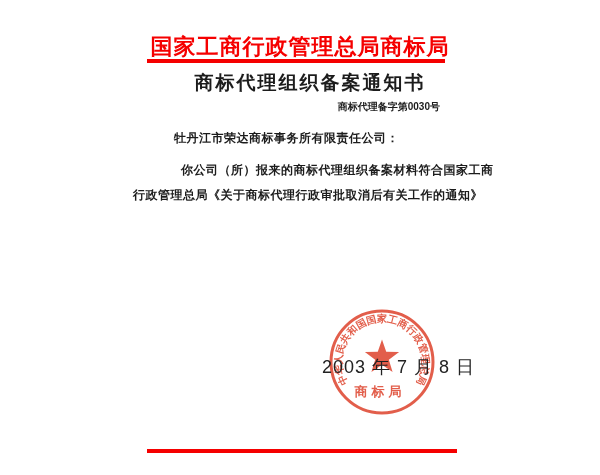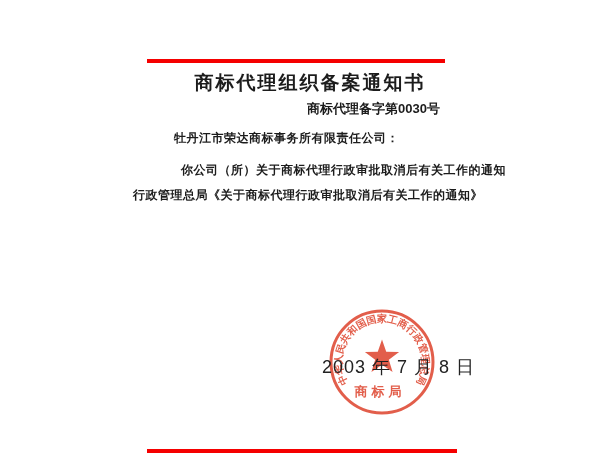--- a/index.html
+++ b/index.html
@@ -36,21 +36,21 @@
   .doc-title {
     position: absolute; top: 70px; left: 20px; width: 580px;
     text-align: center;
     font-size: 19px; font-weight: bold;
     color: var(--text-black);
     letter-spacing: 2px;
     white-space: nowrap;
   }
   .doc-number {
     position: absolute; top: 100px; right: 160px;
-    font-size: 13px; font-weight: bold;
+    font-size: 10px; font-weight: bold;
     color: var(--text-black);
     white-space: nowrap;
   }
   .addressee {
     position: absolute; top: 130px; left: 162px;
     font-size: 12px; font-weight: bold;
     color: var(--text-black);
     letter-spacing: 0.5px;
     white-space: nowrap;
     margin-left: 12px;
@@ -96,30 +96,31 @@
     position: absolute; top: 449px; left: 147px;
     width: 310px; height: 4px;
     background: var(--accent-red);
   }
 </style>
 </head>
 <body>
 
 <div class="page">
 
+  <div class="issuer-title">国家工商行政管理总局商标局</div>
 
   <div class="title-underline"></div>
 
   <div class="doc-title">商标代理组织备案通知书</div>
 
   <div class="doc-number">商标代理备字第0030号</div>
 
   <div class="addressee">牡丹江市荣达商标事务所有限责任公司：</div>
 
-  <div class="body-line line1">你公司（所）关于商标代理行政审批取消后有关工作的通知</div>
+  <div class="body-line line1">你公司（所）报来的商标代理组织备案材料符合国家工商</div>
 
   <div class="body-line line2">行政管理总局《关于商标代理行政审批取消后有关工作的通知》</div>
 
 
   <svg class="seal" viewBox="0 0 120 120" xmlns="http://www.w3.org/2000/svg">
     <circle class="seal-ring" cx="60" cy="60" r="51"></circle>
     <defs>
       <path id="sealArc" d="M 23.75 76.9 A 40 40 0 1 1 96.25 76.9" fill="none"></path>
     </defs>
     <text class="seal-arc-text">

